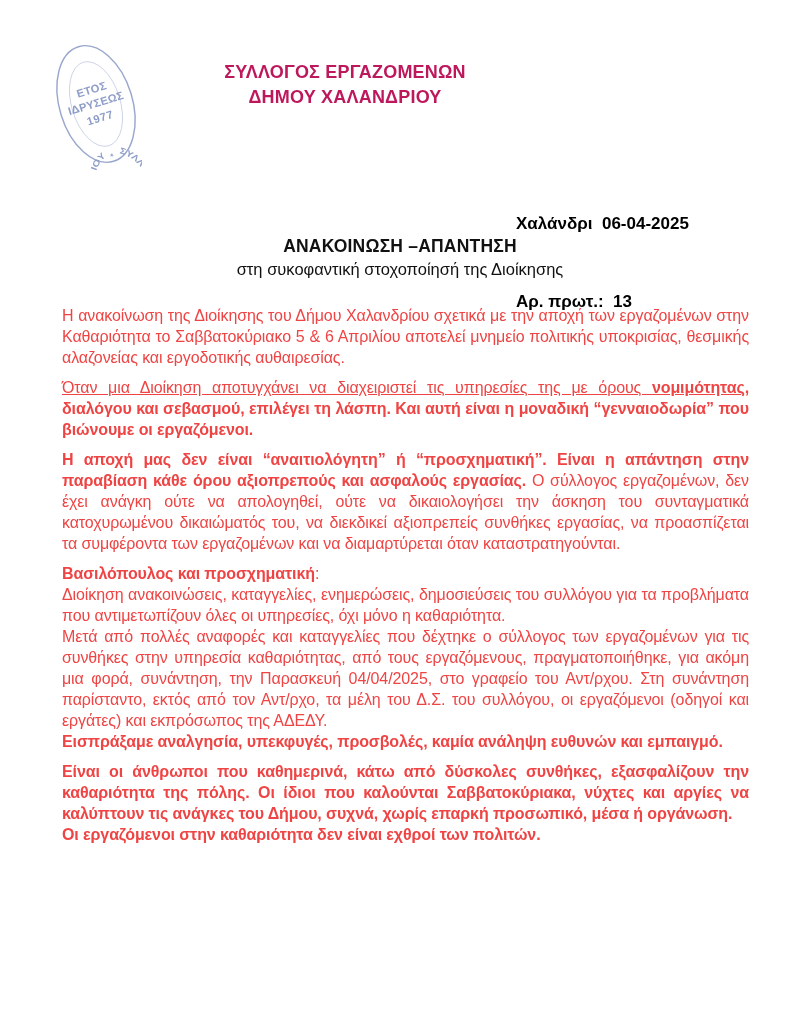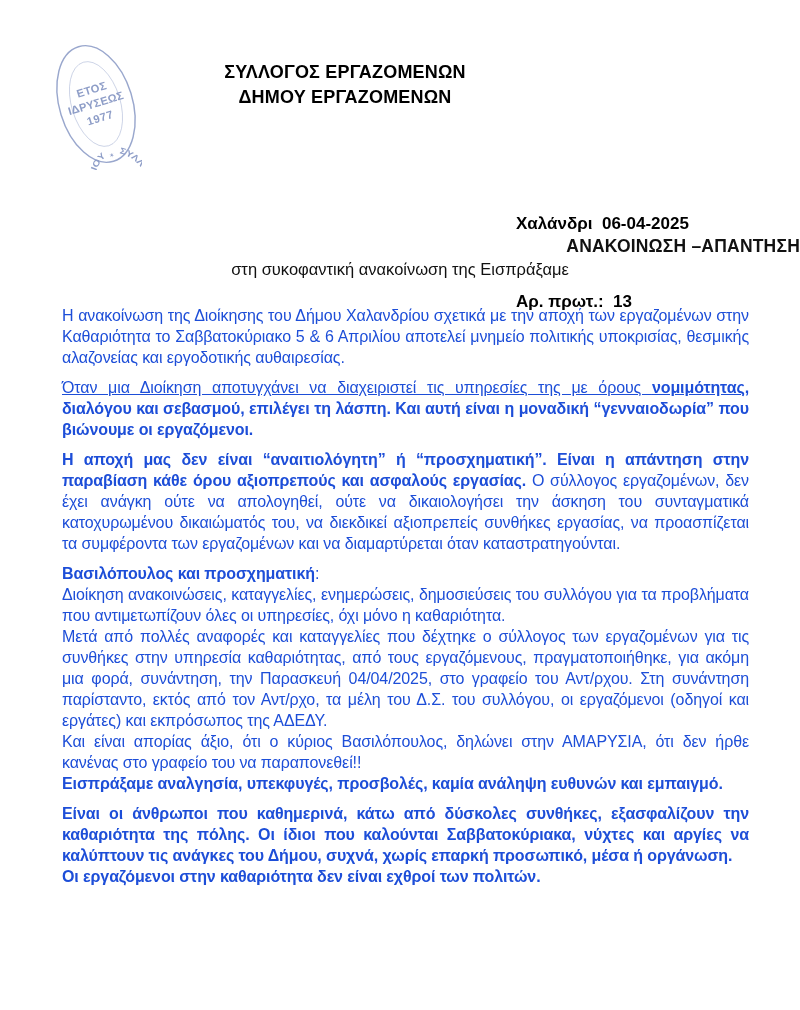--- a/index.html
+++ b/index.html
@@ -10,40 +10,40 @@
     overflow:hidden;
     font-family:"Liberation Sans","DejaVu Sans",sans-serif;
     color:#151515;
   }
   
   .seal{position:absolute;left:50px;top:38px;width:92px;height:132px;opacity:.85;}
   .seal svg{display:block;width:100%;height:100%;}
   .org{
     position:absolute;left:178px;top:60px;width:334px;
     text-align:center;font-weight:700;font-size:18px;line-height:25px;
-    letter-spacing:.2px;color:#000000;
+    letter-spacing:.2px;color:#be185d;
   }
   .addr{
     position:absolute;left:508px;top:46px;
     font-size:14.5px;line-height:19.5px;color:#1b1b1b;
   }
   
   .meta{
     position:absolute;left:516px;top:159px;
     font-weight:700;font-size:17px;line-height:26px;white-space:pre;color:#000000;
   }
   
   .title{position:absolute;left:0;right:0;top:236px;text-align:center;color:#111;}
-  .title .t1{font-weight:700;font-size:17.5px;letter-spacing:.2px;text-align:right;}
+  .title .t1{font-weight:700;font-size:17.5px;letter-spacing:.2px;}
   .title .t2{font-size:16.5px;margin-top:3px;}
   
   .doc-body{
     position:absolute;left:62px;top:305px;width:687px;
     font-size:16px;line-height:21px;text-align:justify;
-    letter-spacing:-0.1px;color:#1d4ed8;
+    letter-spacing:-0.1px;color:#ef4444;
   }
   .doc-body p{margin:0;}
   .doc-body p.gap{margin-bottom:9px;}
   .b{font-weight:700;}
   .u{text-decoration:underline;}
 </style>
 </head>
 <body>
 
 <div class="page">
@@ -60,40 +60,39 @@
         <text x="45" y="54" text-anchor="middle" font-size="11" font-weight="700" letter-spacing="0.4">ΕΤΟΣ</text>
         <text x="45" y="68" text-anchor="middle" font-size="11" font-weight="700" letter-spacing="0.2">ΙΔΡΥΣΕΩΣ</text>
         <text x="45" y="83" text-anchor="middle" font-size="11" font-weight="700" letter-spacing="0.6">1977</text>
         <text x="45" y="120" text-anchor="middle" font-size="6.5">✶</text>
       </g>
     </svg>
   </div>
 
   <div class="org">
     <div>ΣΥΛΛΟΓΟΣ ΕΡΓΑΖΟΜΕΝΩΝ</div>
-    <div>ΔΗΜΟΥ ΕΡΓΑΖΟΜΕΝΩΝ</div>
+    <div>ΔΗΜΟΥ ΧΑΛΑΝΔΡΙΟΥ</div>
   </div>
 
 
   <div class="meta">
     <div>Χαλάνδρι  06-04-2025</div>
     <div>Αρ. πρωτ.:  13</div>
   </div>
 
   <div class="title">
     <div class="t1">ΑΝΑΚΟΙΝΩΣΗ –ΑΠΑΝΤΗΣΗ</div>
-    <div class="t2">στη συκοφαντική ανακοίνωση της Εισπράξαμε</div>
+    <div class="t2">στη συκοφαντική στοχοποίησή της Διοίκησης</div>
   </div>
 
   <main class="doc-body">
       <p class="gap"><span>Η ανακοίνωση της Διοίκησης του Δήμου Χαλανδρίου σχετικά με την αποχή των εργαζομένων στην Καθαριότητα το Σαββατοκύριακο 5 &amp; 6 Απριλίου αποτελεί μνημείο πολιτικής υποκρισίας, θεσμικής αλαζονείας και εργοδοτικής αυθαιρεσίας.</span></p>
       <p class="gap"><span class="u">Όταν μια Διοίκηση αποτυγχάνει να διαχειριστεί τις υπηρεσίες της με όρους </span><span class="b u">νομιμότητας,</span><span class="b"> διαλόγου και σεβασμού, επιλέγει τη λάσπη. Και αυτή είναι η μοναδική “γενναιοδωρία” που βιώνουμε οι εργαζόμενοι.</span></p>
       <p class="gap"><span class="b">Η αποχή μας δεν είναι “αναιτιολόγητη” ή “προσχηματική”. Είναι η απάντηση στην παραβίαση κάθε όρου αξιοπρεπούς και ασφαλούς εργασίας.</span><span> Ο σύλλογος εργαζομένων, δεν έχει ανάγκη ούτε να απολογηθεί, ούτε να δικαιολογήσει την άσκηση του συνταγματικά κατοχυρωμένου δικαιώματός του, να διεκδικεί αξιοπρεπείς συνθήκες εργασίας, να προασπίζεται τα συμφέροντα των εργαζομένων  και να διαμαρτύρεται όταν καταστρατηγούνται.</span></p>
       <p><span class="b">Βασιλόπουλος και προσχηματική</span><span>:</span></p>
       <p><span>Διοίκηση ανακοινώσεις, καταγγελίες, ενημερώσεις, δημοσιεύσεις  του συλλόγου  για τα προβλήματα που αντιμετωπίζουν όλες οι υπηρεσίες, όχι μόνο η καθαριότητα.</span></p>
       <p><span>Μετά από πολλές αναφορές και καταγγελίες που δέχτηκε ο σύλλογος των εργαζομένων για τις συνθήκες στην υπηρεσία καθαριότητας, από τους εργαζόμενους, πραγματοποιήθηκε, για ακόμη μια φορά, συνάντηση, την Παρασκευή 04/04/2025, στο γραφείο του Αντ/ρχου. Στη  συνάντηση παρίσταντο, εκτός από τον Αντ/ρχο,  τα μέλη του Δ.Σ. του συλλόγου, οι εργαζόμενοι (οδηγοί και εργάτες) και εκπρόσωπος της ΑΔΕΔΥ.</span></p>
-      <p><span>Και είναι απορίας άξιο,  ότι ο κύριος Βασιλόπουλος, δηλώνει στην ΑΜΑΡΥΣΙΑ,  ότι δεν ήρθε κανένας στο γραφείο του να παραπονεθεί!!</span></p>
       <p class="gap"><span class="b">Εισπράξαμε αναλγησία, υπεκφυγές, προσβολές, καμία ανάληψη ευθυνών και εμπαιγμό.</span></p>
       <p><span class="b">Είναι οι άνθρωποι που καθημερινά, κάτω από δύσκολες συνθήκες, εξασφαλίζουν την καθαριότητα της πόλης. Οι ίδιοι που καλούνται Σαββατοκύριακα, νύχτες και αργίες να καλύπτουν τις ανάγκες του Δήμου, συχνά, χωρίς επαρκή προσωπικό, μέσα ή οργάνωση.</span></p>
       <p><span class="b">Οι εργαζόμενοι στην καθαριότητα δεν είναι εχθροί των πολιτών.</span></p>
     </main>
 
 </div>
 
 </body></html>

